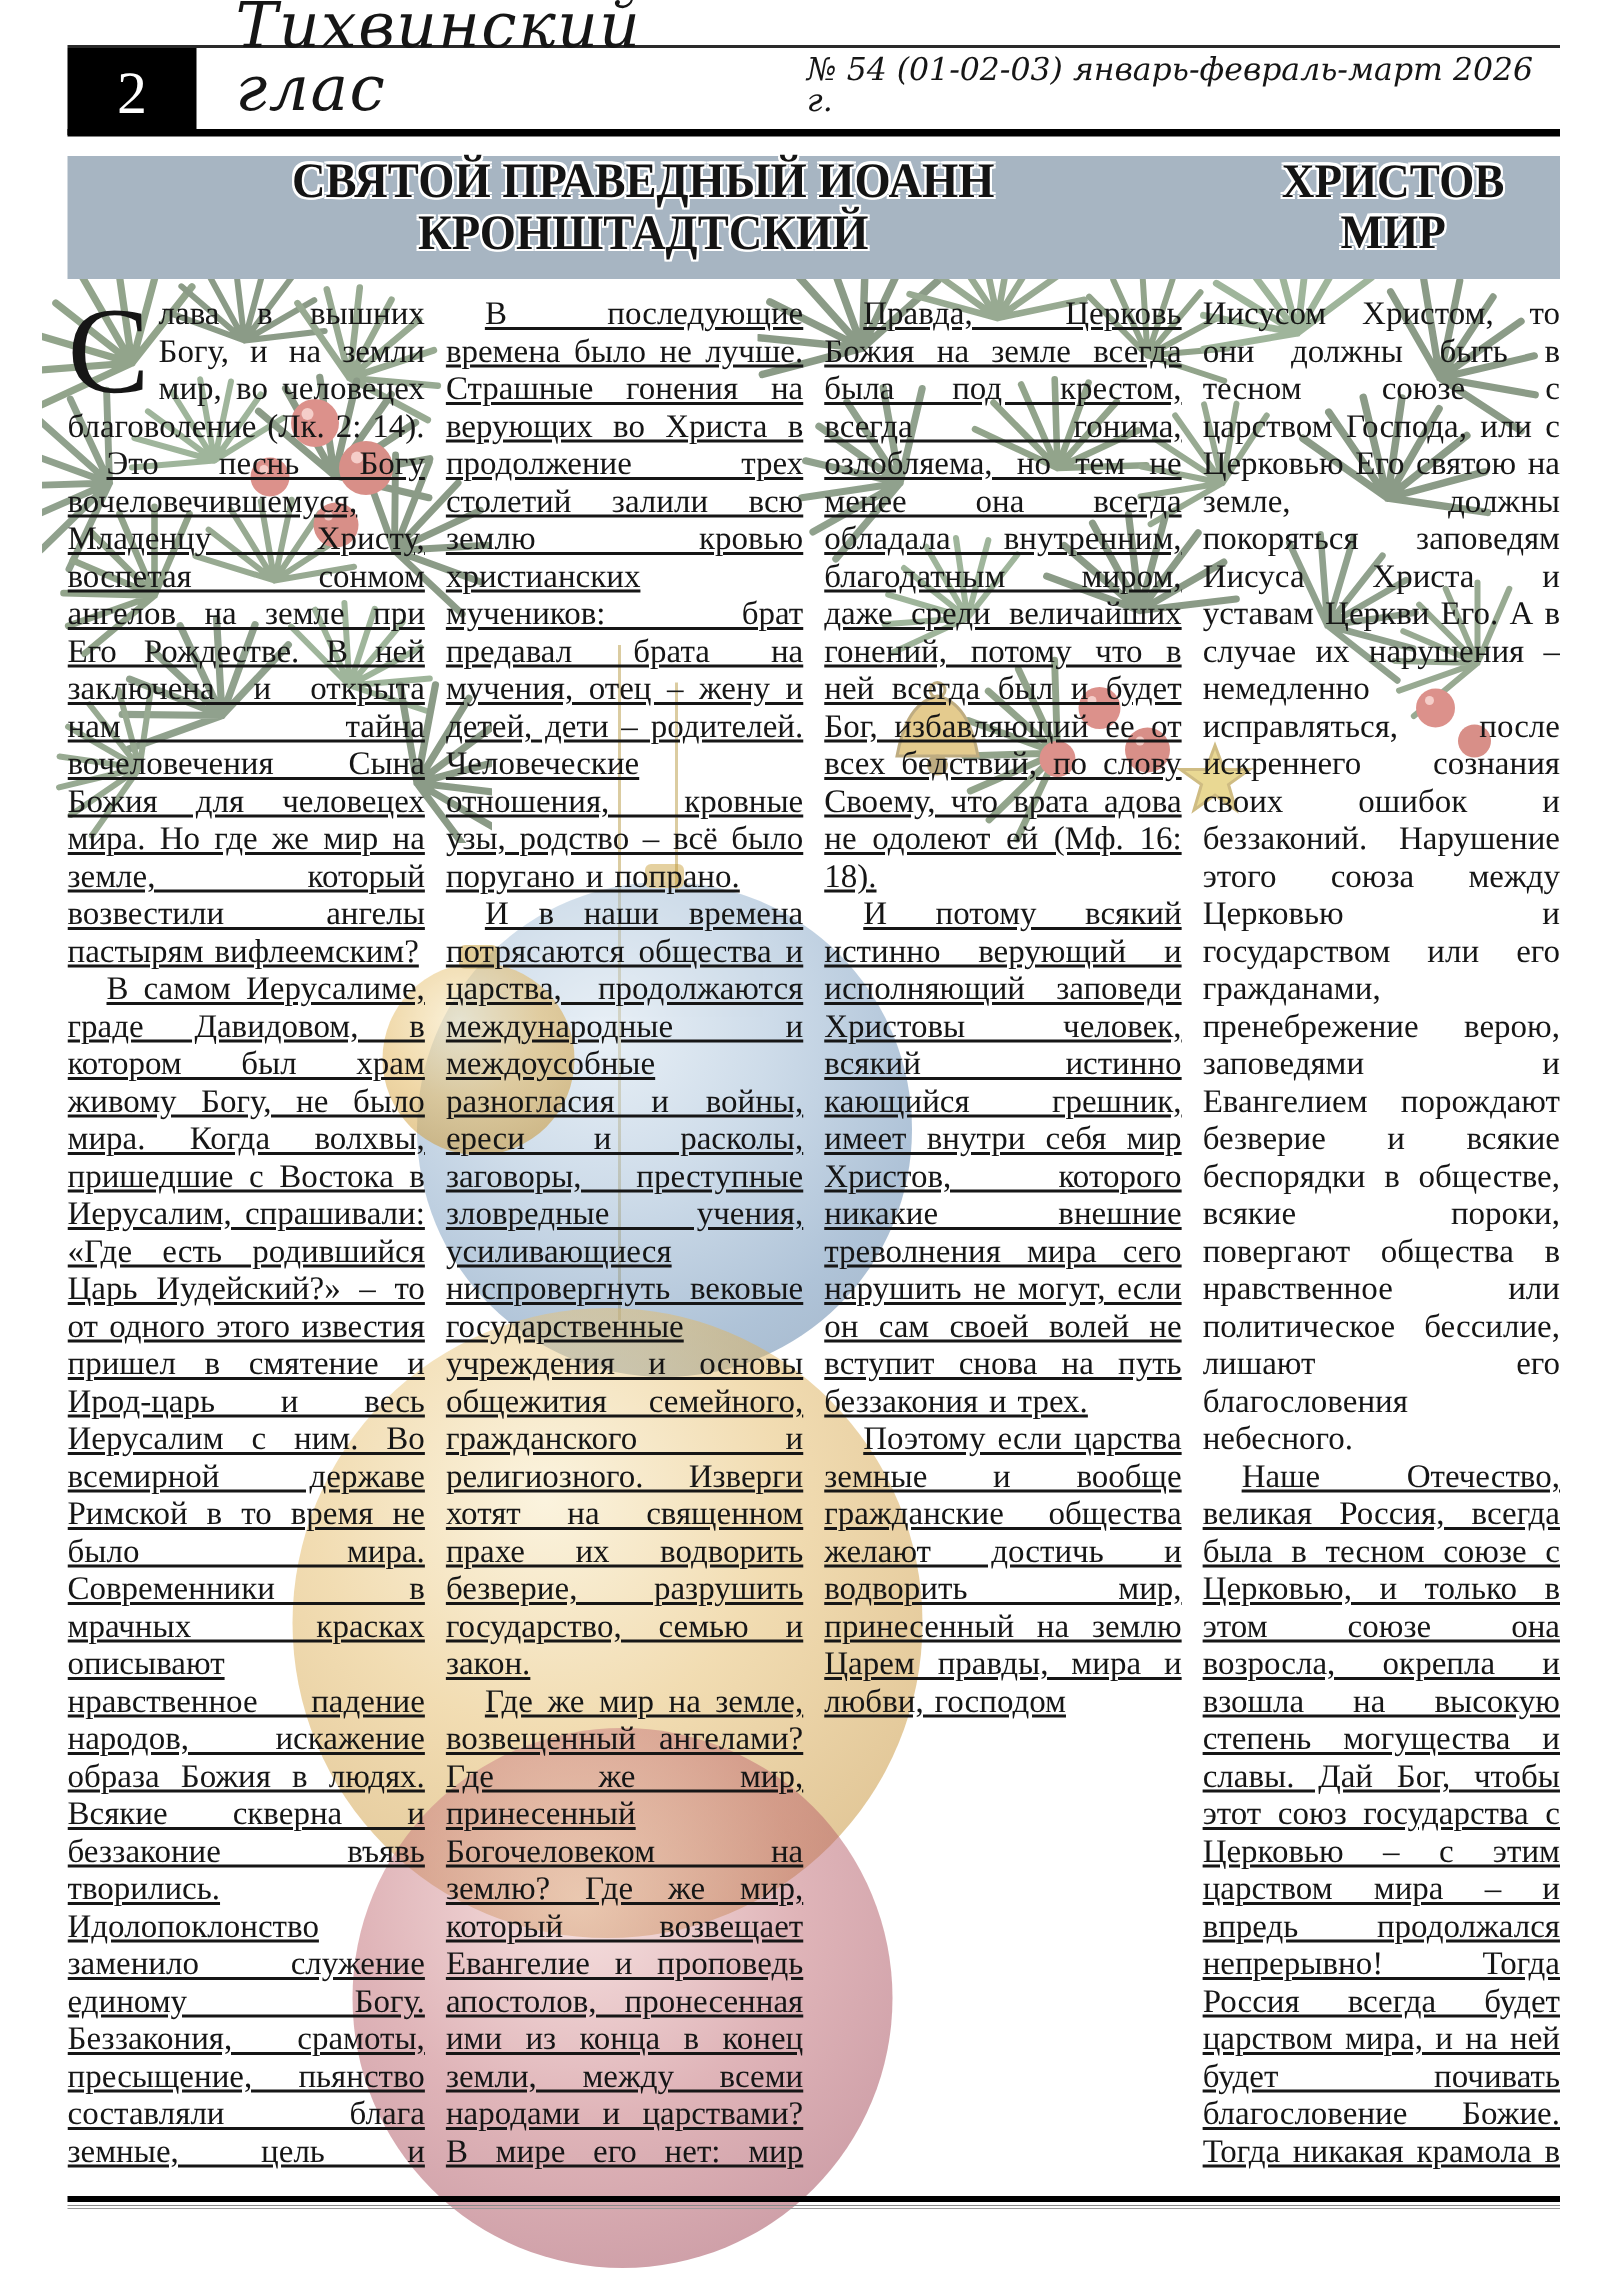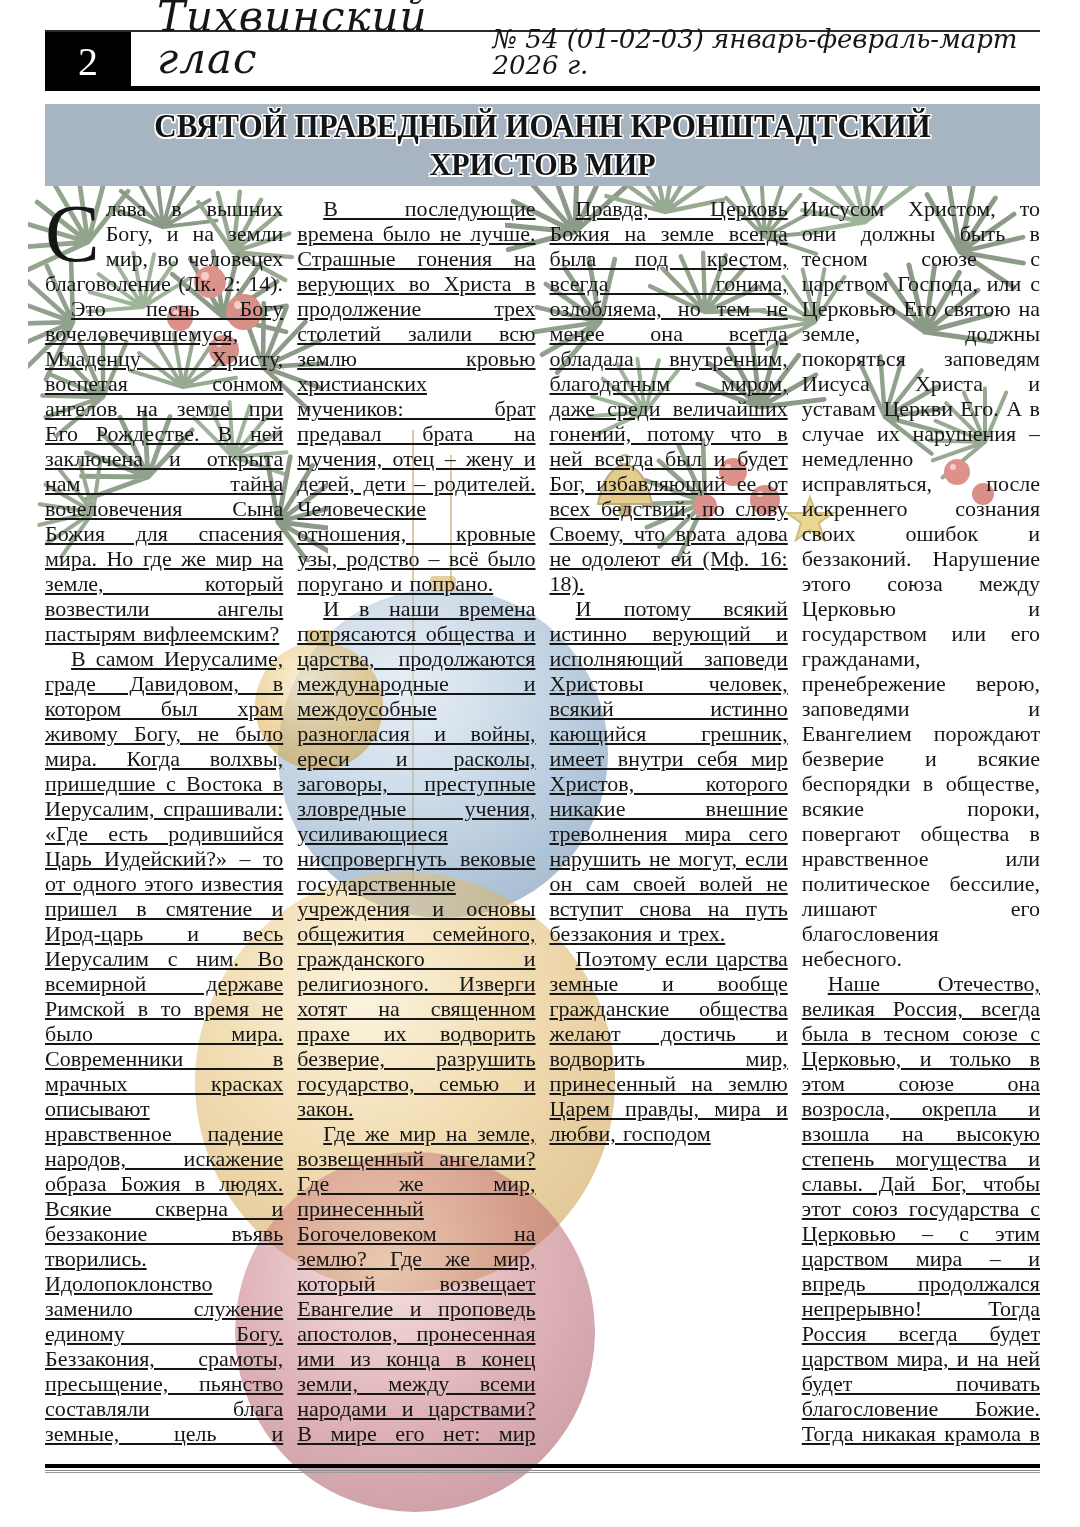--- a/index.html
+++ b/index.html
@@ -28,26 +28,26 @@
 
   
   .top-rule{position:relative;z-index:2;margin:30px 40px 0 45px;height:2px;background:#2a2a2a;}
   .header{position:relative;z-index:2;margin:0 40px 0 45px;height:54px;
           display:flex;align-items:flex-end;}
   .pagenum{position:absolute;left:0;top:0;width:86px;height:58px;background:#000;
            color:#fff;font-size:40px;display:flex;align-items:center;justify-content:center;}
   .masthead{margin-left:112px;font-style:italic;font-family:"DejaVu Serif",serif;
             font-size:42px;line-height:1;padding-bottom:6px;letter-spacing:1px;}
   .issue{margin-left:auto;font-style:italic;font-family:"DejaVu Serif",serif;
-         font-size:26px;line-height:1;padding-bottom:8px;}
+         font-size:21px;line-height:1;padding-bottom:8px;}
   .header-rule{position:relative;z-index:1;margin:0 40px 0 45px;height:5px;background:#000;}
 
   
   .band{position:relative;z-index:1;margin:13px 40px 0 45px;height:82px;
-        display:flex;flex-direction:column;justify-content:center;gap:4px;}
+        display:flex;flex-direction:row;justify-content:center;gap:4px;}
   .headline{text-align:center;font-weight:bold;color:#141414;transform:scaleX(.94);
     text-shadow:-1.5px -1.5px 0 #fff,1.5px -1.5px 0 #fff,-1.5px 1.5px 0 #fff,1.5px 1.5px 0 #fff,
                  0 -1.5px 0 #fff,0 1.5px 0 #fff,-1.5px 0 0 #fff,1.5px 0 0 #fff;}
   .l1{font-size:33px;line-height:1.05;}
   .l2{font-size:32px;line-height:1.05;}
 
   
   .columns{position:relative;z-index:1;margin:10px 40px 0 45px;height:1252px;overflow:hidden;
            display:flex;gap:14px;}
   .col{flex:1 1 0;min-width:0;font-size:22px;line-height:25px;text-align:justify;
@@ -160,21 +160,21 @@
   <div class="header-rule"></div>
 
   <div class="band" style="background: rgb(167, 181, 194);">
     <div class="headline l1">СВЯТОЙ ПРАВЕДНЫЙ ИОАНН КРОНШТАДТСКИЙ</div>
     <div class="headline l2">ХРИСТОВ МИР</div>
   </div>
 
   <main class="columns">
     <section class="col">
         <p><span class="dropcap">С</span>лава в вышних Богу, и на земли мир, во человецех благоволение (Лк. 2: 14).</p>
-        <p class="indent">Это песнь Богу вочеловечившемуся, Младенцу Христу, воспетая сонмом ангелов на земле при Его Рождестве. В ней заключена и открыта нам тайна вочеловечения Сына Божия для спасения мира. Но где же мир на земле, который возвестили ангелы пастырям вифлеемским?</p>
+        <p class="indent">Это песнь Богу вочеловечившемуся, Младенцу Христу, воспетая сонмом ангелов на земле при Его Рождестве. В ней заключена и открыта нам тайна вочеловечения Сына Божия для человецех мира. Но где же мир на земле, который возвестили ангелы пастырям вифлеемским?</p>
         <p class="indent">В самом Иерусалиме, граде Давидовом, в котором был храм живому Богу, не было мира. Когда волхвы, пришедшие с Востока в Иерусалим, спрашивали: «Где есть родившийся Царь Иудейский?» – то от одного этого известия пришел в смятение и Ирод-царь и весь Иерусалим с ним. Во всемирной державе Римской в то время не было мира. Современники в мрачных красках описывают нравственное падение народов, искажение образа Божия в людях. Всякие скверна и беззаконие въявь творились. Идолопоклонство заменило служение единому Богу. Беззакония, срамоты, пресыщение, пьянство составляли блага земные, цель и стремления человечества. Вражда, междоусобицы, нестроение царили повсюду. Гордость, бесчеловечность, все виды порока растлевали общественную и семейную жизнь.</p>
       </section>
     <section class="col">
         <p class="indent">В последующие времена было не лучше. Страшные гонения на верующих во Христа в продолжение трех столетий залили всю землю кровью христианских мучеников: брат предавал брата на мучения, отец – жену и детей, дети – родителей. Человеческие отношения, кровные узы, родство – всё было поругано и попрано.</p>
         <p class="indent">И в наши времена потрясаются общества и царства, продолжаются международные и междоусобные разногласия и войны, ереси и расколы, заговоры, преступные зловредные учения, усиливающиеся ниспровергнуть вековые государственные учреждения и основы общежития семейного, гражданского и религиозного. Изверги хотят на священном прахе их водворить безверие, разрушить государство, семью и закон.</p>
         <p class="indent">Где же мир на земле, возвещенный ангелами? Где же мир, принесенный Богочеловеком на землю? Где же мир, который возвещает Евангелие и проповедь апостолов, пронесенная ими из конца в конец земли, между всеми народами и царствами? В мире его нет: мир весь во зле лежит, – сказал апостол (1 Ин. 5: 19).</p>
       </section>
     <section class="col">
         <p class="indent">Правда, Церковь Божия на земле всегда была под крестом, всегда гонима, озлобляема, но тем не менее она всегда обладала внутренним, благодатным миром, даже среди величайших гонений, потому что в ней всегда был и будет Бог, избавляющий ее от всех бедствий, по слову Своему, что врата адова не одолеют ей (Мф. 16: 18).</p>
         <p class="indent">И потому всякий истинно верующий и исполняющий заповеди Христовы человек, всякий истинно кающийся грешник, имеет внутри себя мир Христов, которого никакие внешние треволнения мира сего нарушить не могут, если он сам своей волей не вступит снова на путь беззакония и трех.</p>

